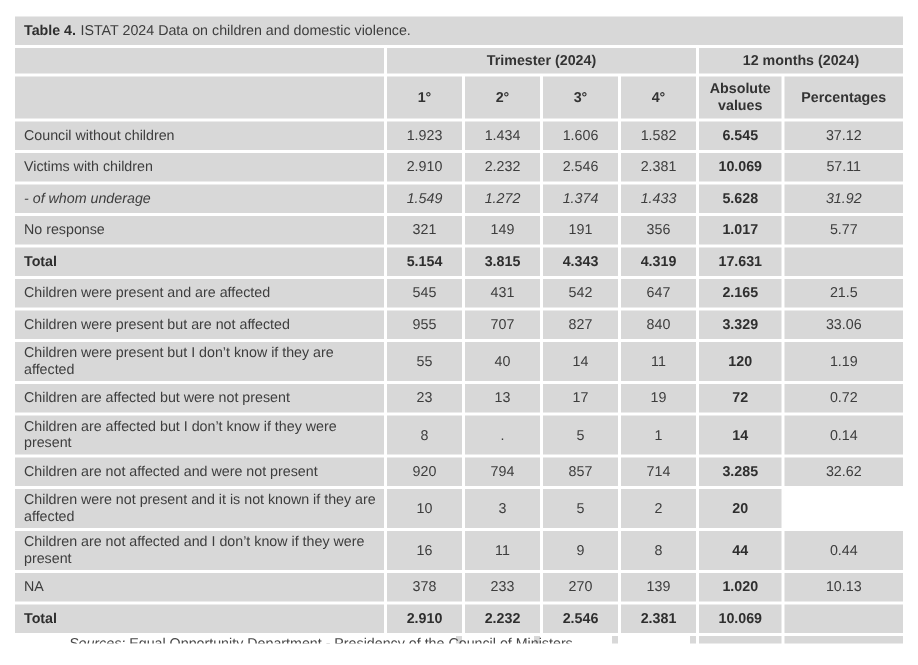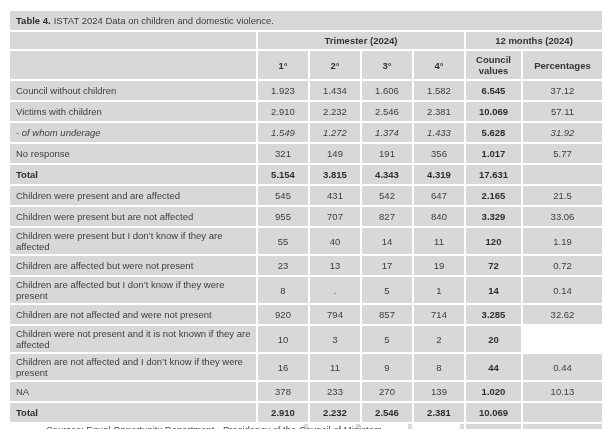--- a/index.html
+++ b/index.html
@@ -72,21 +72,21 @@
       <div class="cell hcell span4">Trimester (2024)</div>
       <div class="cell hcell span2">12 months (2024)</div>
     </div>
 
     <div class="grid-row h2">
       <div class="cell"></div>
       <div class="cell hcell">1°</div>
       <div class="cell hcell">2°</div>
       <div class="cell hcell">3°</div>
       <div class="cell hcell">4°</div>
-      <div class="cell hcell">Council values</div>
+      <div class="cell hcell">Absolute values</div>
       <div class="cell hcell">Percentages</div>
     </div>
 
     <div id="table-body" class="tbody" style="display:flex;flex-direction:column;gap:2px;">
   <div class="grid-row data row-normal">
     <div class="cell cell-label">Council without children</div>
     <div class="cell cell-num cell-trim">1.923</div>
     <div class="cell cell-num cell-trim">1.434</div>
     <div class="cell cell-num cell-trim">1.606</div>
     <div class="cell cell-num cell-trim">1.582</div>

